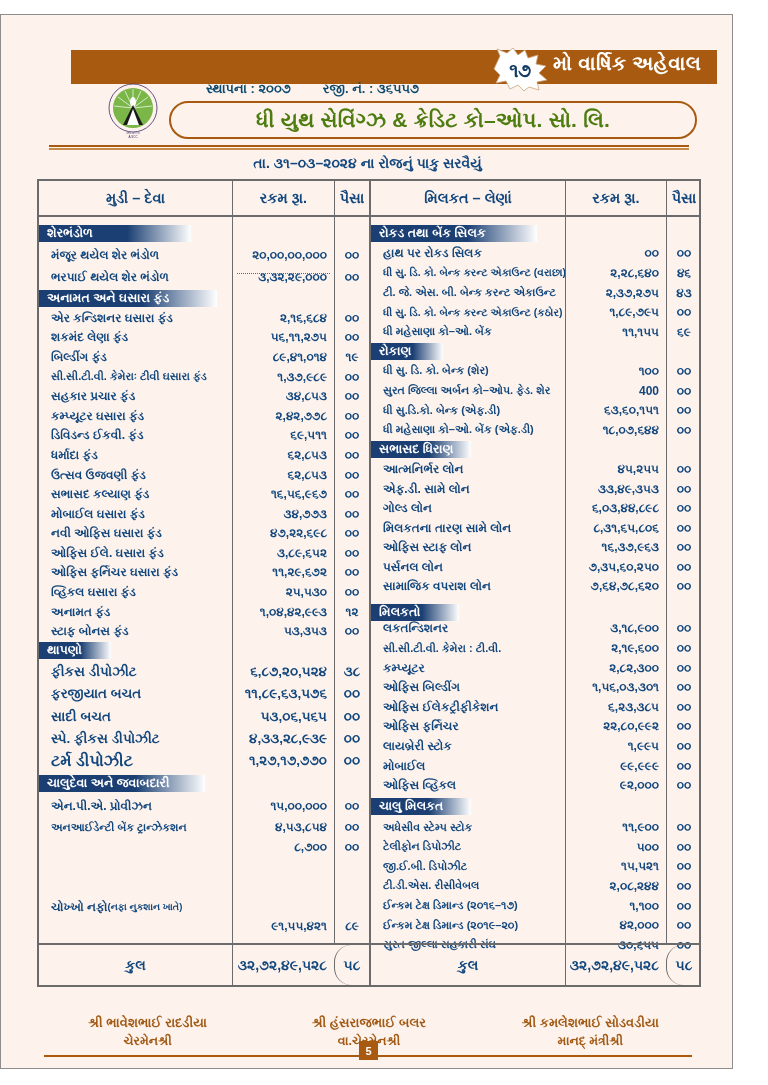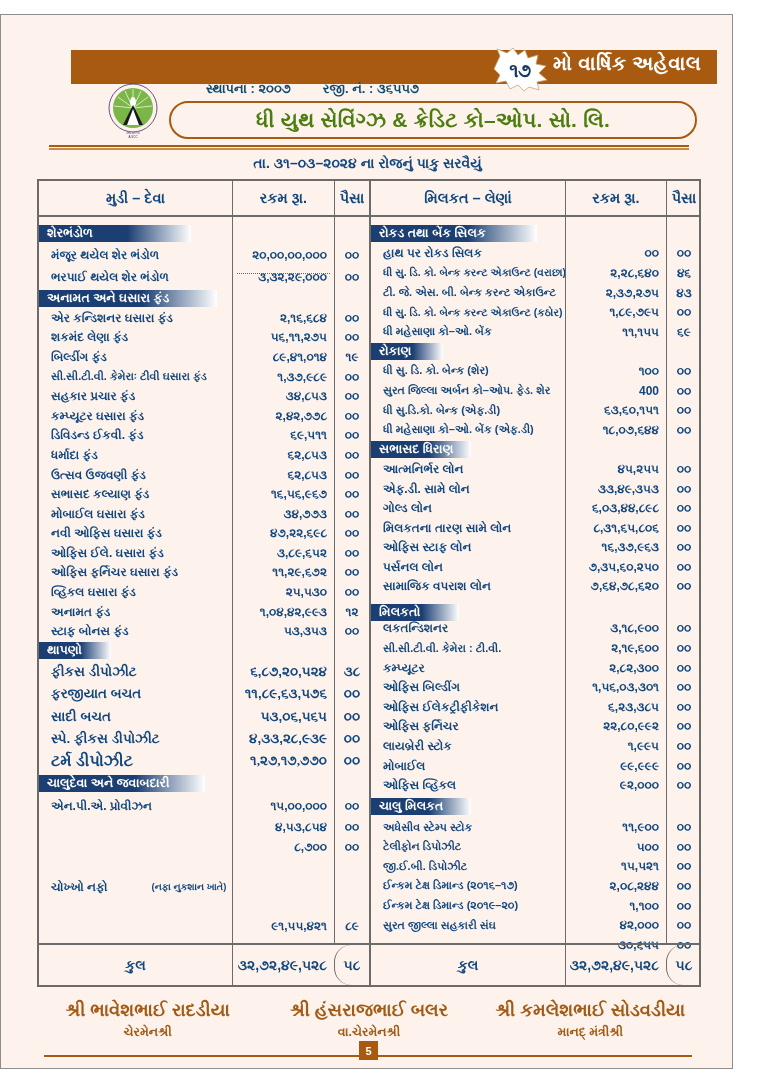--- a/index.html
+++ b/index.html
@@ -229,40 +229,41 @@
   .sec-band.w1 { width: 152px; }
   .sec-band.w2 { width: 178px; }
   .sec-band.w4 { width: 72px;  }
   .sec-band.w5 { width: 166px; }
   .sec-band.w6 { width: 100px; }
   .sec-band.w7 { width: 88px; margin-top: 11px;  }
 
   .row.blank { }
   .row.small { font-size: 11px; }
   .row.small2 { font-size: 10.5px; }
-  .sub-note { font-size: 9.5px; font-weight: bold; padding-left: 44px; }
+  .sub-note { font-size: 9.5px; font-weight: bold; }
 
   .dotted-sep {
     position: absolute;
     height: 0;
     border-top: 1px dotted #4a6a92;
   }
 
   
   .signs {
     position: absolute;
     left: 36px;
     top: 982px;
     width: 664px;
     display: flex;
   }
   .sign { flex: 1; text-align: center; }
   .sign .nm {
-    font-size: 18px; font-weight: bold; color: #a25a14;
+    font-size: 13px; font-weight: bold; color: #a25a14;
     line-height: 1.5;
+    margin-top: 16px;
   }
   .sign .ttl {
     font-size: 12.5px; font-weight: bold; color: #a25a14;
     line-height: 1.4;
   }
 
   .footer-rule {
     position: absolute;
     left: 43px;
     top: 1040px;
@@ -372,20 +373,21 @@
               </div>
               <div class="row lbl" style="height: 22.4px; font-size: 13.5px;">ફીકસ ડીપોઝીટ</div>
               <div class="row lbl" style="height: 22.4px; font-size: 13.5px;">ફરજીયાત બચત</div>
               <div class="row lbl" style="height: 22.4px; font-size: 13.5px;">સાદી બચત</div>
               <div class="row lbl" style="height: 22.4px; font-size: 13.5px;">સ્પે. ફીકસ ડીપોઝીટ</div>
               <div class="row lbl" style="height: 22.4px; font-size: 16px;">ટર્મ ડીપોઝીટ</div>
               <div class="row sec" style="height: 22.4px;">
                 <span class="sec-band w5">ચાલુદેવા અને જવાબદારી</span>
               </div>
               <div class="row lbl" style="height: 22.4px;">એન.પી.એ. પ્રોવીઝન</div>
+              <div class="row lbl small">અનઆઈડેન્ટી બેંક ટ્રાન્ઝેકશન</div>
               <div class="row blank" style="height: 60px;"></div>
               <div class="row lbl">ચોખ્ખો નફો<span class="sub-note"> (નફા નુકશાન ખાતે)</span></div>
             </div>
           </div>
         <div class="col-rupee">
             <div class="rows" id="L-rupee">
               <div class="row amt"></div>
               <div class="row amt" style="height: 22.4px;">૨૦,૦૦,૦૦,૦૦૦</div>
               <div class="row amt" style="height: 22.4px;">૩,૩૨,૨૯,૦૦૦</div>
               <div class="row amt"></div>
@@ -404,21 +406,21 @@
               <div class="row amt">૩,૮૯,૬૫૨</div>
               <div class="row amt">૧૧,૨૯,૬૭૨</div>
               <div class="row amt">૨૫,૫૩૦</div>
               <div class="row amt">૧,૦૪,૪૨,૯૯૩</div>
               <div class="row amt">૫૩,૩૫૩</div>
               <div class="row amt"></div>
               <div class="row amt" style="height: 22.4px; font-size: 13.5px;">૬,૮૭,૨૦,૫૨૪</div>
               <div class="row amt" style="height: 22.4px; font-size: 13.5px;">૧૧,૮૯,૬૩,૫૭૬</div>
               <div class="row amt" style="height: 22.4px; font-size: 13.5px;">૫૩,૦૬,૫૬૫</div>
               <div class="row amt" style="height: 22.4px; font-size: 13.5px;">૪,૩૩,૨૮,૯૩૯</div>
-              <div class="row amt" style="height: 22.4px; font-size: 13.5px; font-family: Liberation Serif, serif;">૧,૨૭,૧૭,૭૭૦</div>
+              <div class="row amt" style="height: 22.4px; font-size: 13.5px;">૧,૨૭,૧૭,૭૭૦</div>
               <div class="row amt" style="height: 22.4px;"></div>
               <div class="row amt" style="height: 22.4px;">૧૫,૦૦,૦૦૦</div>
               <div class="row amt">૪,૫૩,૮૫૪</div>
               <div class="row amt">૮,૭૦૦</div>
               <div class="row blank" style="height: 60px;"></div>
               <div class="row amt">૯૧,૫૫,૪૨૧</div>
             </div>
             <div class="dotted-sep" style="left: 4px; right: 4px; top: 56px;"></div>
           </div>
         <div class="col-paisa">
@@ -511,20 +513,21 @@
               <div class="row lbl">ઓફિસ ફર્નિચર</div>
               <div class="row lbl">લાયબ્રેરી સ્ટોક</div>
               <div class="row lbl">મોબાઈલ</div>
               <div class="row lbl">ઓફિસ વ્હિકલ</div>
               <div class="row sec" style="height: 22.4px;">
                 <span class="sec-band w6">ચાલુ મિલકત</span>
               </div>
               <div class="row lbl small">અધેસીવ સ્ટેમ્પ સ્ટોક</div>
               <div class="row lbl small">ટેલીફોન ડિપોઝીટ</div>
               <div class="row lbl small">જી.ઈ.બી. ડિપોઝીટ</div>
+              <div class="row lbl small">ટી.ડી.એસ. રીસીવેબલ</div>
               <div class="row lbl small">ઈન્કમ ટેક્ષ ડિમાન્ડ (૨૦૧૬–૧૭)</div>
               <div class="row lbl small">ઈન્કમ ટેક્ષ ડિમાન્ડ (૨૦૧૯–૨૦)</div>
               <div class="row lbl small">સુરત જીલ્લા સહકારી સંઘ</div>
             </div>
           </div>
         <div class="col-rupee">
             <div class="rows" id="R-rupee">
               <div class="row amt"></div>
               <div class="row amt">૦૦</div>
               <div class="row amt">૨,૨૮,૬૪૦</div>

